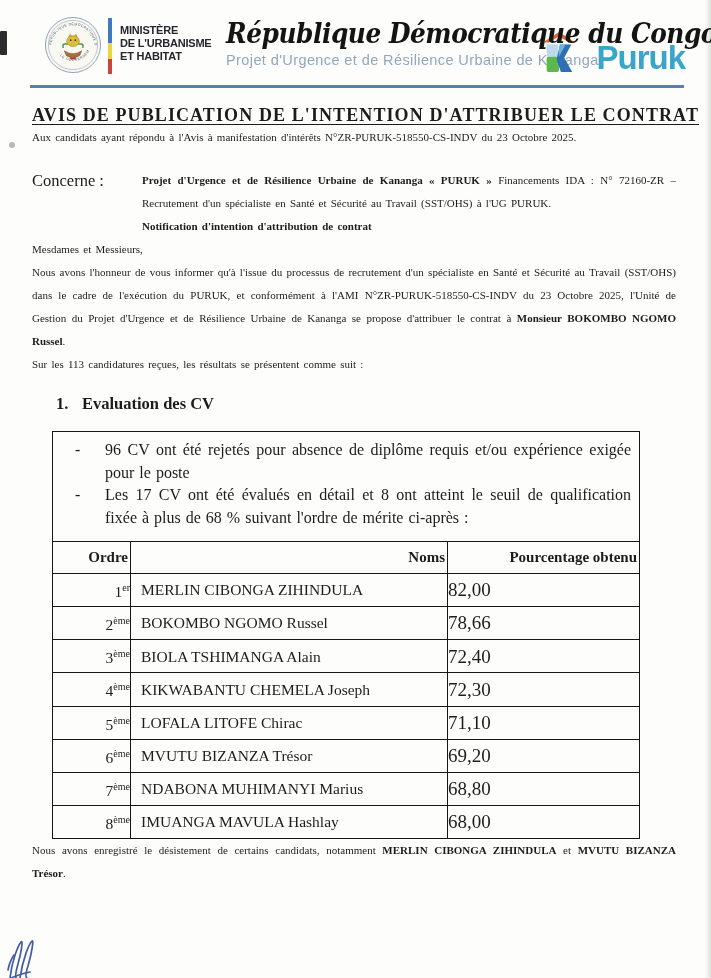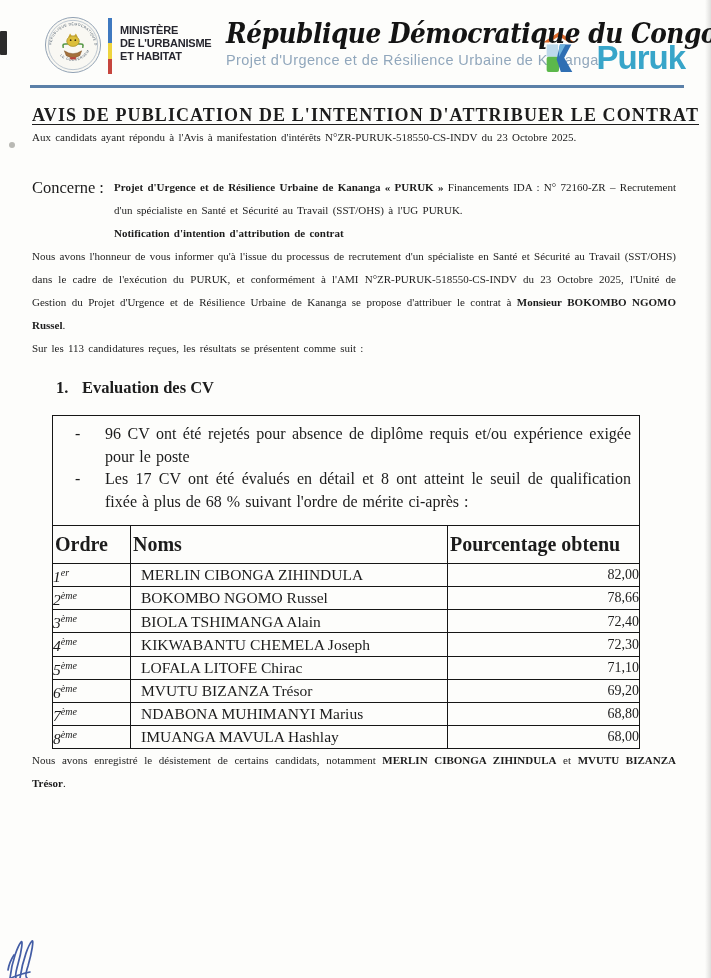--- a/index.html
+++ b/index.html
@@ -63,21 +63,21 @@
     margin-top:23px;text-align:center;
     font-weight:bold;font-size:18px;letter-spacing:1.1px;
     white-space:nowrap;
   }
   .doc-title span{text-decoration:underline;text-underline-offset:3px;}
   p.para{
     margin:0;font-size:11px;line-height:23px;
     text-align:justify;word-spacing:1.5px;
   }
   .p-intro{margin-top:22px;}
-  .concerne{display:flex;margin-top:27px;}
+  .concerne{display:flex;margin-top:20px;gap:28px;}
   .concerne-label{width:82px;flex-shrink:0;font-size:16.5px;line-height:23px;}
   .concerne-body{flex:1;font-size:11px;line-height:23px;text-align:justify;word-spacing:1.5px;}
   .p-salutation{margin-top:20px;}
   .p-body{margin-top:16px;}
   .p-results{margin-top:18px;}
   .section-head{display:flex;margin-top:16px;margin-left:24px;font-weight:bold;font-size:16.5px;line-height:23px;}
   .section-num{width:26px;}
   b{font-weight:bold;}
   
   table.results{
@@ -85,25 +85,25 @@
     margin:16px 0 0 52px;
     width:587px;table-layout:fixed;
   }
   table.results td, table.results th{border:1.7px solid #161616;}
   col.c1{width:78px;} col.c2{width:317px;} col.c3{width:192px;}
   .box-cell{padding:7px 8px 12px 10px;}
   .bullet{display:flex;}
   .bullet + .bullet{margin-top:0px;}
   .bullet .dash{width:30px;padding-left:12px;font-size:16px;line-height:22.5px;flex-shrink:0;}
   .bullet .btext{flex:1;font-size:16px;line-height:22.5px;text-align:justify;word-spacing:1px;}
-  th{font-size:20px;padding:7px 2px;font-weight:bold;text-align:left;}
-  td.c-ordre{text-align:left;font-size:15.5px;padding:0;height:19.5px;line-height:18px;font-style:italic;}
+  th{font-size:15px;padding:7px 2px;font-weight:bold;text-align:right;}
+  td.c-ordre{text-align:right;font-size:15.5px;padding:0;height:19.5px;line-height:28px;}
   td.c-ordre sup{font-size:10px;}
   td.c-nom{font-size:15.5px;padding:0 4px 0 10px;line-height:19.5px;}
-  td.c-score{text-align:right;font-size:14px;padding:0;line-height:19.5px;}
+  td.c-score{text-align:left;font-size:19px;padding:0;line-height:19.5px;}
   .p-closing{margin-top:22px;}
   
   .smudge-1{position:absolute;left:0;top:31px;width:7px;height:24px;background:#2c2c2c;border-radius:1px;}
   .smudge-2{position:absolute;left:9px;top:142px;width:6px;height:6px;background:#b9b9b4;border-radius:50%;}
   .signature{position:absolute;left:-4px;bottom:-6px;width:58px;height:64px;}
 </style>
 </head>
 <body>
 
 <div class="page">
@@ -179,20 +179,21 @@
 
     <div class="concerne">
       <div class="concerne-label">Concerne :</div>
       <div class="concerne-body">
         <b>Projet d'Urgence et de Résilience Urbaine de Kananga « PURUK »</b>
         <span>Financements IDA : N° 72160-ZR – Recrutement d'un spécialiste en Santé et Sécurité au Travail (SST/OHS) à l'UG PURUK.</span><br>
         <b>Notification d'intention d'attribution de contrat</b>
       </div>
     </div>
 
+    <p class="para p-salutation">Mesdames et Messieurs,</p>
 
     <p class="para p-body"><span>Nous avons l'honneur de vous informer qu'à l'issue du processus de recrutement d'un spécialiste en Santé et Sécurité au Travail (SST/OHS) dans le cadre de l'exécution du PURUK, et conformément à l'AMI N°ZR-PURUK-518550-CS-INDV du 23 Octobre 2025, l'Unité de Gestion du Projet d'Urgence et de Résilience Urbaine de Kananga se propose d'attribuer le contrat à </span><b>Monsieur BOKOMBO NGOMO Russel</b><span>.</span></p>
 
     <p class="para p-results">Sur les 113 candidatures reçues, les résultats se présentent comme suit :</p>
 
     <div class="section-head">
       <span class="section-num">1.</span>
       <span>Evaluation des CV</span>
     </div>
   </div>

